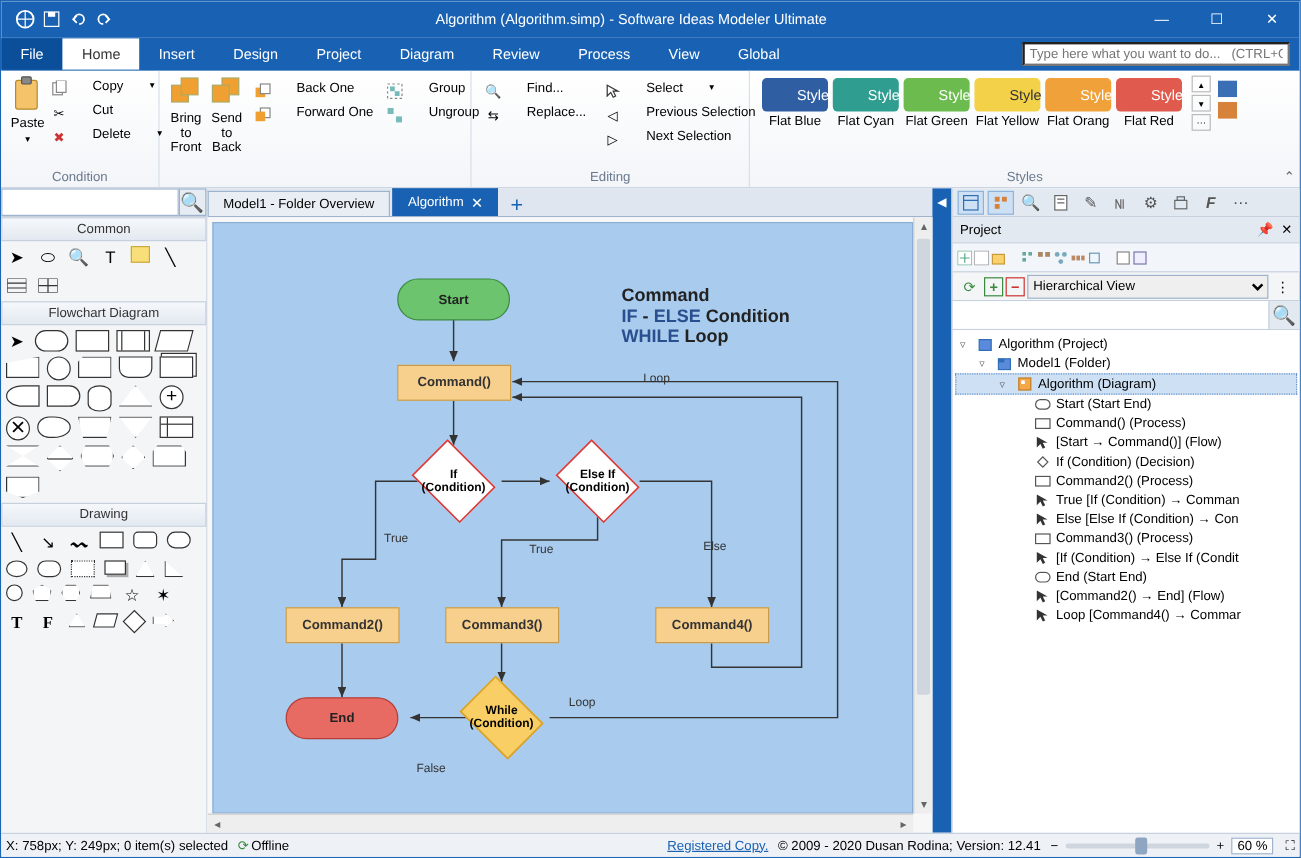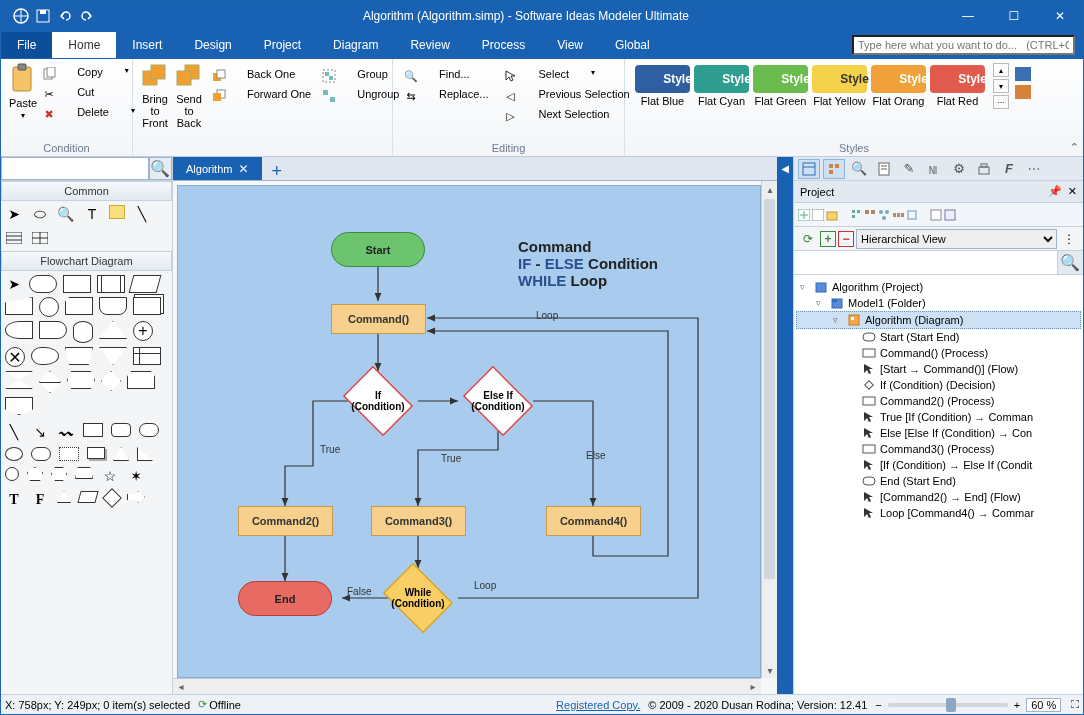--- a/index.html
+++ b/index.html
@@ -28,21 +28,21 @@
   display: flex;
   font-size: 12px;
   position: relative;
 }
 .ribbon .group { border-right: 1px solid #d8e0ea; padding: 4px 8px 2px 8px; display: flex; flex-direction: column; }
 .ribbon .group .grplabel { text-align: center; color: #6b7a8e; font-size: 11px; margin-top: auto; padding-top: 2px; }
 .ribbon .bigbtn { display: flex; flex-direction: column; align-items: center; justify-content: flex-start; width: 48px; cursor: pointer; font-size: 11px; text-align: center; gap: 2px; }
 .ribbon .rowbtns { display: flex; flex-direction: column; gap: 2px; }
 .ribbon .smallbtn { display: flex; align-items: flex-start; gap: 20px; cursor: pointer; font-size: 11px; padding: 1px 2px; white-space: nowrap; }
 .ribbon .smallbtn .ic { width: 16px; height: 16px; display: inline-flex; align-items: center; justify-content: center; }
-.ribbon .stylebox { width: 55px; height: 28px; border-radius: 4px; display: flex; align-items: center; justify-content: center; font-size: 12px; font-weight: bold; cursor: pointer; margin: 2px; padding-left: 30px; }
+.ribbon .stylebox { width: 55px; height: 28px; border-radius: 4px; display: flex; align-items: center; justify-content: center; font-size: 12px; font-weight: normal; cursor: pointer; margin: 2px; padding-left: 30px; }
 .ribbon .stylelabel { font-size: 11px; width: 59px; text-align: center; }
 .ribbon .collapse { position: absolute; right: 4px; bottom: 2px; font-size: 11px; color: #666; cursor: pointer; }
 
 
 .main { position: absolute; top: 156px; bottom: 20px; left: 0; right: 0; display: flex; }
 
 
 .toolbox { width: 172px; background: #f3f5f7; border-right: 1px solid #c7d1de; display: flex; flex-direction: column; }
 .toolbox .searchrow { height: 24px; display: flex; border-bottom: 1px solid #c7d1de; }
 .toolbox .searchrow input { flex: 1; border: 1px solid #9fb3cd; font-size: 11px; padding: 2px; }
@@ -417,20 +417,21 @@
         </div>
       <div class="shape" style="clip-path:polygon(0 0,100% 0,0 100%,100% 100%)"></div>
       <div class="shape" style="clip-path:polygon(50% 0,100% 50%,50% 100%,0 50%);height:22px;width:22px;position:relative">
           <div style="position:absolute;top:50%;left:0;right:0;border-top:1px solid #333"></div>
         </div>
       <div class="shape" style="clip-path:polygon(15% 0,85% 0,100% 50%,85% 100%,15% 100%,0 50%)"></div>
       <div class="shape" style="clip-path:polygon(50% 0,100% 50%,50% 100%,0 50%);height:20px;width:20px"></div>
       <div class="shape" style="clip-path:polygon(15% 0,85% 0,100% 30%,100% 100%,0 100%,0 30%)"></div>
       <div class="shape" style="clip-path:polygon(0 0,100% 0,100% 70%,50% 100%,0 70%)"></div>
     </div>
+    <div class="sect">Drawing</div>
     <div class="shapes" style="gap:6px 8px">
       <span class="tool-icon">╲</span>
       <span class="tool-icon">↘</span>
       <span class="tool-icon">〰</span>
       <div class="shape" style="width:20px;height:14px"></div>
       <div class="shape" style="width:20px;height:14px;border-radius:4px"></div>
       <div class="shape" style="width:20px;height:14px;border-radius:8px"></div>
       <div class="shape circ" style="width:18px;height:14px;border-radius:50%"></div>
       <div class="shape" style="width:20px;height:14px;border-radius:10px"></div>
       <div class="shape" style="width:20px;height:14px;border-style:dotted"></div>
@@ -447,20 +448,23 @@
       <span class="tool-icon" style="font-family:serif;font-weight:bold">F</span>
       <div class="shape" style="width:14px;height:12px;clip-path:polygon(50% 0,100% 100%,0 100%)"></div>
       <div class="shape" style="width:18px;height:12px;transform:skewX(-15deg)"></div>
       <div class="shape" style="width:14px;height:14px;transform:rotate(45deg)"></div>
       <div class="shape" style="width:18px;height:12px;clip-path:polygon(0 25%,60% 25%,60% 0,100% 50%,60% 100%,60% 75%,0 75%)"></div>
     </div>
   </div>
 
   <div class="center">
     <div class="tabs">
+      <div class="tab">
+          <span>Model1 - Folder Overview</span>
+        </div>
       <div class="tab active">
           <span>Algorithm</span>
           <span class="close">✕</span>
         </div>
       <div class="addtab">+</div>
     </div>
     <div class="canvas-wrap">
       <div class="canvas">
 
         <svg class="svglines">
@@ -508,21 +512,21 @@
         <div class="node decision loop" style="left:200px;top:382px">
             <div class="diamond"></div>
             <div class="dlabel" style="white-space:pre-line">While
 (Condition)</div>
           </div>
         <div class="node terminator end" style="left:60px;top:395px">End</div>
 
         <div class="edge-label" style="left:142px;top:258px">True</div>
         <div class="edge-label" style="left:263px;top:267px">True</div>
         <div class="edge-label" style="left:408px;top:264px">Else</div>
-        <div class="edge-label" style="left:169px;top:400px">False</div>
+        <div class="edge-label" style="left:169px;top:449px">False</div>
         <div class="edge-label" style="left:296px;top:394px">Loop</div>
         <div class="edge-label" style="left:358px;top:124px">Loop</div>
       </div>
       <div class="scrollbar-v">
         <div class="arrow">▴</div>
         <div class="thumb"></div>
         <div class="arrow" style="position:absolute;bottom:0">▾</div>
       </div>
       <div class="scrollbar-h">
         <div class="arrow">◂</div>

